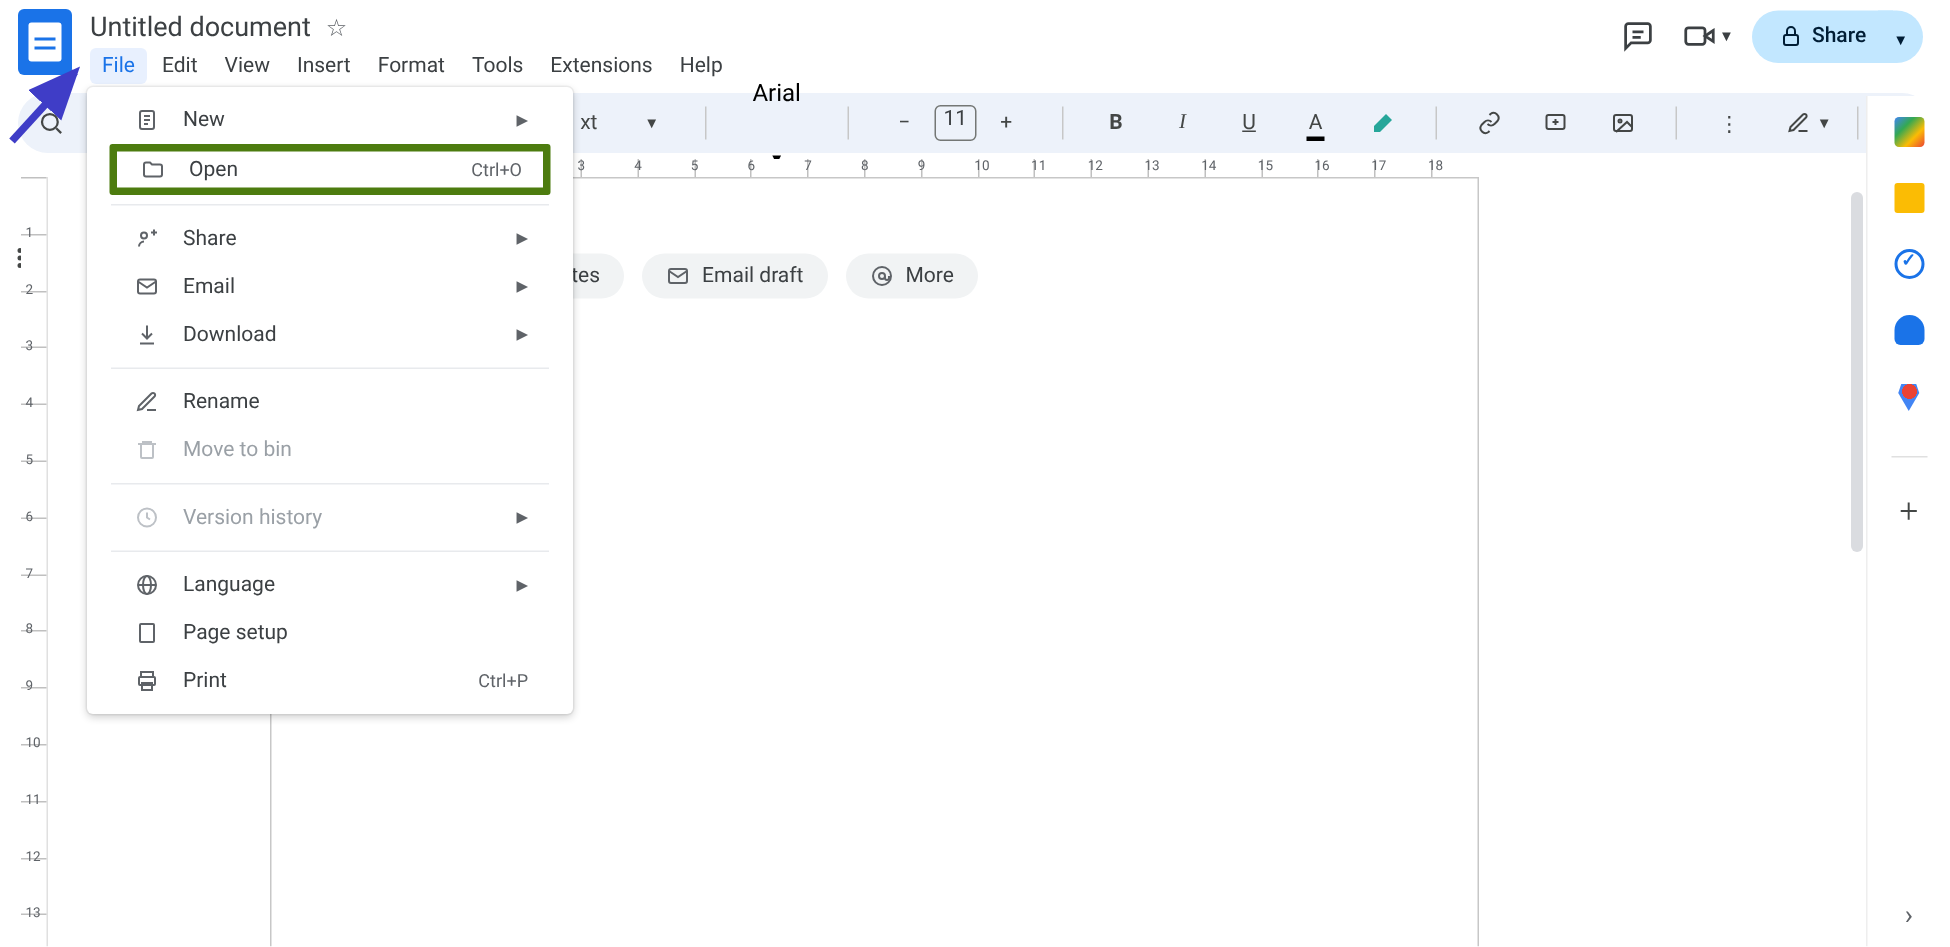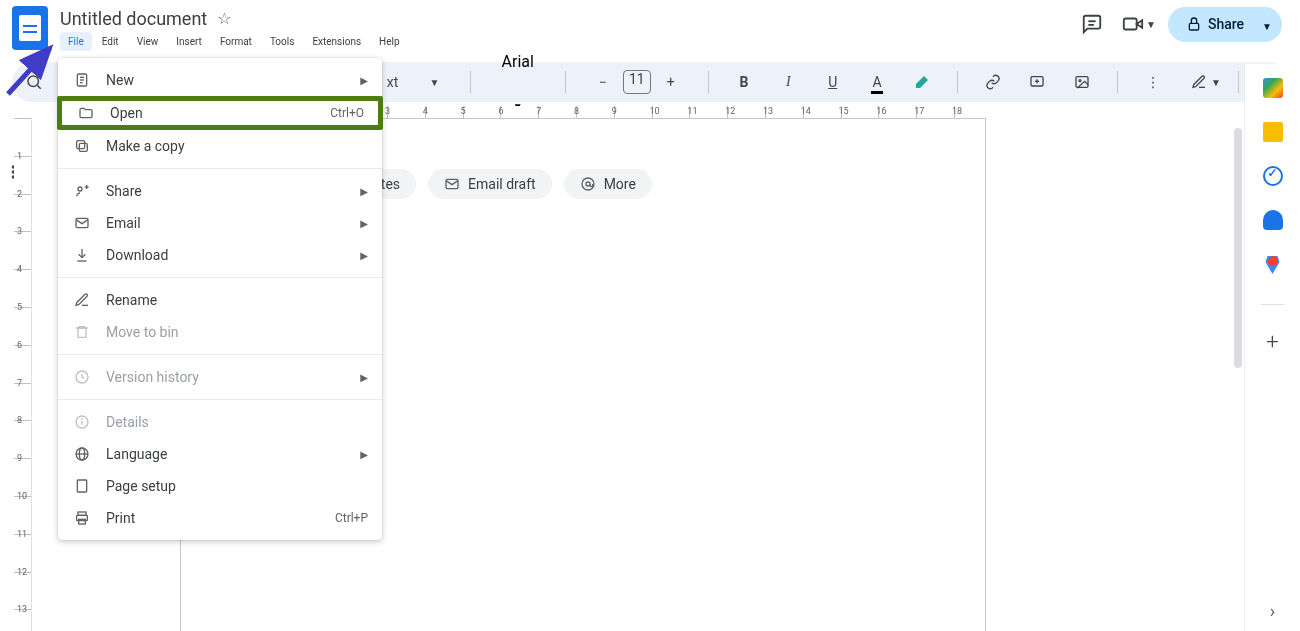--- a/index.html
+++ b/index.html
@@ -10,21 +10,21 @@
 .logo { width: 36px; height: 44px; background: #1a73e8; border-radius: 4px; margin-right: 12px; display:flex; align-items:center; justify-content:center; }
 .logo-inner { width:22px; height:26px; background:#fff; border-radius:2px; position:relative; }
 .logo-inner::before, .logo-inner::after { content:""; position:absolute; left:4px; right:4px; height:2px; background:#1a73e8; }
 .logo-inner::before { top:10px; }
 .logo-inner::after { top:16px; }
 .titlearea { display:flex; flex-direction:column; }
 .title-row { display:flex; align-items:center; gap:10px; height:24px; }
 .doc-title { font-size:18px; color:#3c4043; }
 .star-icon { color:#5f6368; font-size:16px; }
 .menubar { display:flex; gap:2px; margin-top:2px; }
-.menubar-item { padding:4px 8px; font-size:10px; color:#3c4043; border-radius:4px; cursor:pointer; }
+.menubar-item { padding:4px 8px; font-size:14px; color:#3c4043; border-radius:4px; cursor:pointer; }
 .menubar-item.active { background:#e8f0fe; color:#1a73e8; }
 
 
 .header-right { margin-left:auto; display:flex; align-items:center; gap:12px; padding-right:6px; }
 .header-icon { width:36px; height:36px; display:flex; align-items:center; justify-content:center; color:#3c4043; border-radius:50%; }
 .meet-wrap { display:flex; align-items:center; gap:2px; color:#3c4043; }
 .share-btn { display:flex; align-items:center; gap:6px; background:#c2e7ff; color:#001d35; padding:8px 18px; border-radius:40px 0 0 40px; font-size:14px; font-weight:500; }
 .share-dd { background:#c2e7ff; padding:8px 10px; border-radius:0 40px 40px 0; margin-left:-10px; }
 
 
@@ -34,21 +34,21 @@
 .tb-sep { width:1px; height:22px; background:#c7c7c7; margin:0 3px; }
 .tb-text { font-size:14px; color:#444746; padding:0 4px; }
 .font-sel { display:flex; align-items:center; gap:30px; padding:0 8px;flex-direction:column; }
 .size-box { display:flex; align-items:center; gap:6px; }
 .size-input { width:28px; height:24px; border:1px solid #747775; border-radius:4px; text-align:center; font-size:14px; color:#3c4043; }
 .tb-right { margin-left:auto; display:flex; align-items:center; gap:8px; }
 .color-underline { position:relative; }
 .color-underline::after { content:""; position:absolute; bottom:2px; left:6px; right:6px; height:3px; background:#000; }
 
 
-.file-menu { position:absolute; top:58px; left:58px; width:324px; background:#fff; border-radius:4px; box-shadow: 0 2px 6px rgba(0,0,0,0.2), 0 0 0 1px rgba(0,0,0,0.05); z-index:100; padding:6px 0; }
+.file-menu { position:absolute; top:58px; left:58px; width:324px; background:#fff; border-radius:4px; box-shadow: 0 2px 6px rgba(0,0,0,0.2), 0 0 0 1px rgba(0,0,0,0.05); z-index:100; padding:6px 16px; }
 .menu-item { display:flex; align-items:center; height:32px; padding:0 14px; font-size:14px; color:#3c4043; cursor:pointer; position:relative; }
 .menu-item.disabled { color:#9aa0a6; }
 .menu-item .mi-icon { width:20px; margin-right:14px; color:#5f6368; display:flex; align-items:center; justify-content:center; font-size:14px; }
 .menu-item.disabled .mi-icon { color:#bdc1c6; }
 .menu-shortcut { margin-left:auto; font-size:12px; color:#5f6368; }
 .menu-arrow { margin-left:auto; color:#5f6368; font-size:10px; }
 .menu-div { height:1px; background:#e8eaed; margin:6px 0; }
 .menu-item.highlight { border:5px solid #4d7c0f; border-radius:2px; height:34px; margin:0 -1px; }
 
 
@@ -298,29 +298,20 @@
     </div>
     <div class="menu-item highlight">
       <span class="mi-icon">
         <svg width="16" height="16" viewBox="0 0 24 24" fill="none" stroke="#5f6368" stroke-width="2">
           <path d="M3 7a2 2 0 0 1 2-2h4l2 2h8a2 2 0 0 1 2 2v8a2 2 0 0 1-2 2H5a2 2 0 0 1-2-2V7z"></path>
         </svg>
       </span>
       <span>Open</span>
       <span class="menu-shortcut">Ctrl+O</span>
     </div>
-    <div class="menu-item">
-      <span class="mi-icon">
-        <svg width="16" height="16" viewBox="0 0 24 24" fill="none" stroke="#5f6368" stroke-width="2">
-          <rect x="8" y="8" width="12" height="12" rx="2"></rect>
-          <rect x="4" y="4" width="12" height="12" rx="2"></rect>
-        </svg>
-      </span>
-      <span>Make a copy</span>
-    </div>
     <div class="menu-div"></div>
     <div class="menu-item">
       <span class="mi-icon">
         <svg width="16" height="16" viewBox="0 0 24 24" fill="none" stroke="#5f6368" stroke-width="2">
           <circle cx="9" cy="9" r="3"></circle>
           <path d="M4 20c0-3 2.5-5 5-5"></path>
           <line x1="16" y1="6" x2="22" y2="6"></line>
           <line x1="19" y1="3" x2="19" y2="9"></line>
         </svg>
       </span>
@@ -373,30 +364,20 @@
       <span class="mi-icon">
         <svg width="16" height="16" viewBox="0 0 24 24" fill="none" stroke="#bdc1c6" stroke-width="2">
           <circle cx="12" cy="12" r="9"></circle>
           <path d="M12 7v5l3 2"></path>
         </svg>
       </span>
       <span>Version history</span>
       <span class="menu-arrow">▶</span>
     </div>
     <div class="menu-div"></div>
-    <div class="menu-item disabled">
-      <span class="mi-icon">
-        <svg width="16" height="16" viewBox="0 0 24 24" fill="none" stroke="#bdc1c6" stroke-width="2">
-          <circle cx="12" cy="12" r="9"></circle>
-          <line x1="12" y1="11" x2="12" y2="16"></line>
-          <circle cx="12" cy="8" r="0.5" fill="#bdc1c6"></circle>
-        </svg>
-      </span>
-      <span>Details</span>
-    </div>
     <div class="menu-item">
       <span class="mi-icon">
         <svg width="16" height="16" viewBox="0 0 24 24" fill="none" stroke="#5f6368" stroke-width="2">
           <circle cx="12" cy="12" r="9"></circle>
           <ellipse cx="12" cy="12" rx="4" ry="9"></ellipse>
           <line x1="3" y1="12" x2="21" y2="12"></line>
         </svg>
       </span>
       <span>Language</span>
       <span class="menu-arrow">▶</span>

